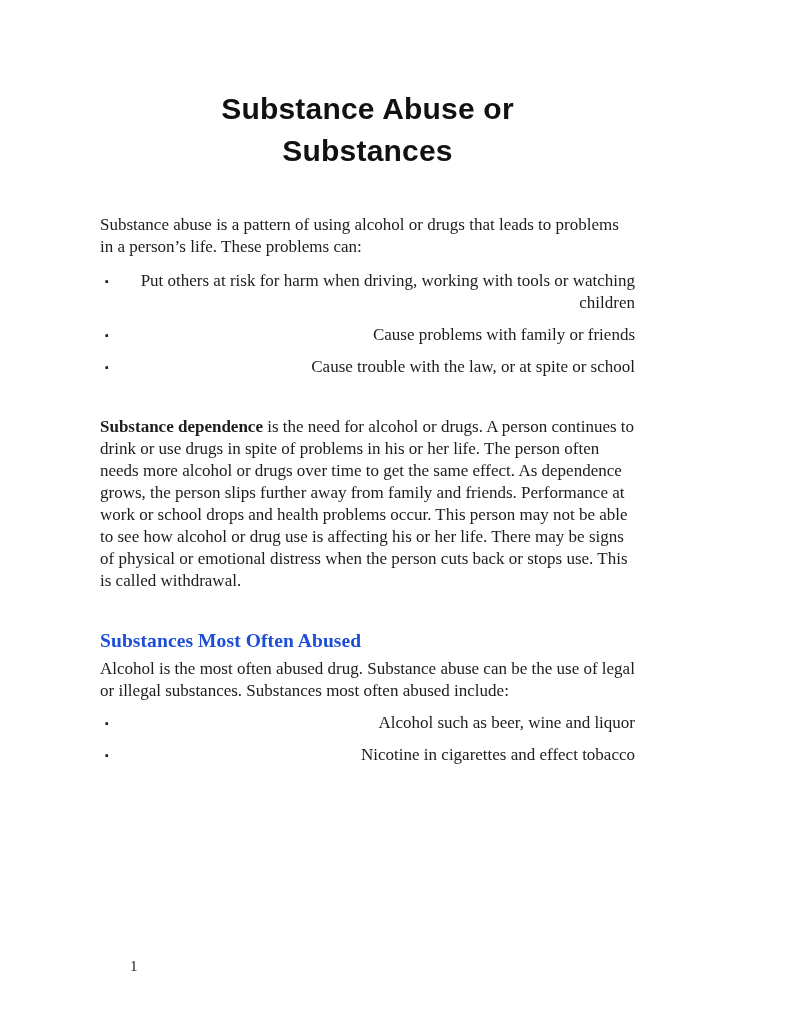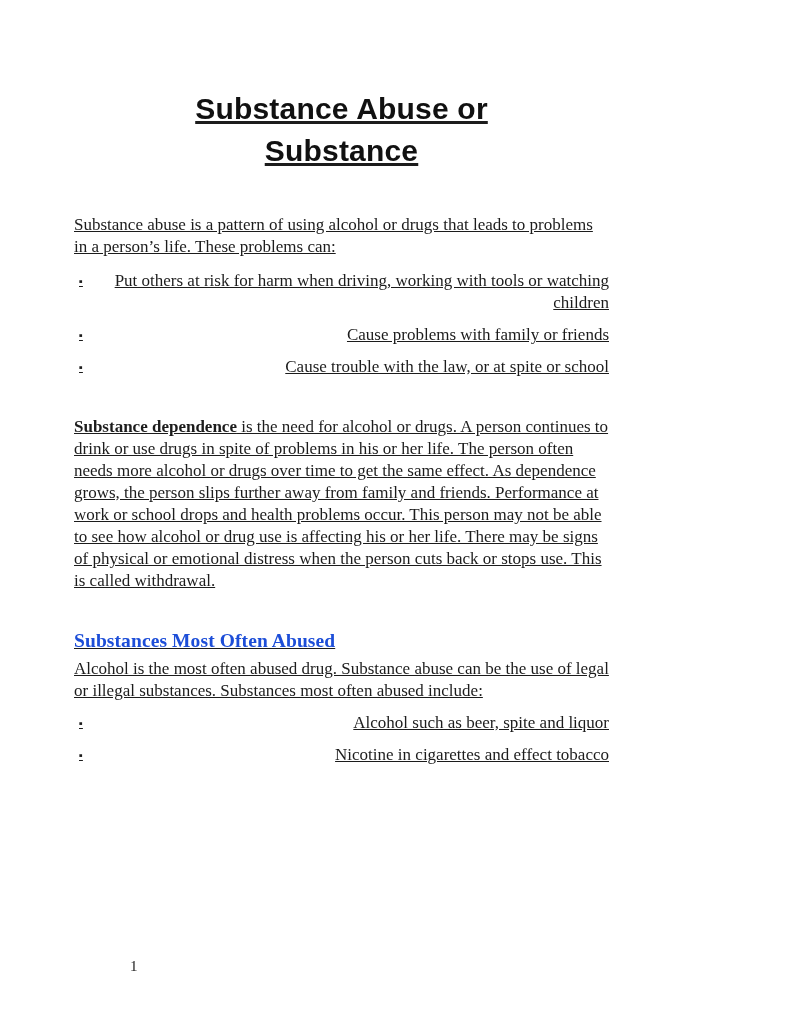--- a/index.html
+++ b/index.html
@@ -6,25 +6,24 @@
   html, body {
     width: 791px; height: 1024px;
     background: #ffffff;
     font-family: "Liberation Serif", serif;
   }
   .page {
     position: relative;
     width: 791px; height: 1024px;
     background: #ffffff;
     color: #1c1c1c;
-    padding: 88px 126px 0 74px;
+    padding: 88px 126px 0 100px;
     font-size: 17px;
     line-height: 22px;
     overflow: hidden;
-    text-decoration: underline;
   }
   .doc-title {
     font-family: "Liberation Sans", sans-serif;
     font-weight: 700;
     font-size: 30px;
     line-height: 42px;
     text-align: center;
     color: #111111;
     max-width: 535px;
     margin: 0 0 42px 0;
@@ -73,21 +72,21 @@
     color: #222222;
   }
 </style>
 </head>
 <body>
 
 <div class="page">
 
   <h1 class="doc-title">
     <span>Substance Abuse or</span>
-    <span>Substance</span>
+    <span>Substances</span>
   </h1>
 
   <p class="para intro-para">Substance abuse is a pattern of using alcohol or drugs that leads to problems in a person’s life. These problems can:</p>
 
   <ul class="bullet-list">
     <li>
       <span class="bullet-glyph">▪</span>
       <span class="li-text">Put others at risk for harm when driving, working with tools or watching children</span>
     </li>
     <li>
@@ -102,21 +101,21 @@
 
   <p class="para dependence-para"><strong class="lead-bold">Substance dependence</strong><span> is the need for alcohol or drugs. A person continues to drink or use drugs in spite of problems in his or her life. The person often needs more alcohol or drugs over time to get the same effect. As dependence grows, the person slips further away from family and friends. Performance at work or school drops and health problems occur. This person may not be able to see how alcohol or drug use is affecting his or her life. There may be signs of physical or emotional distress when the person cuts back or stops use. This is called withdrawal.</span></p>
 
   <h2 class="section-heading">Substances Most Often Abused</h2>
 
   <p class="para section-para">Alcohol is the most often abused drug. Substance abuse can be the use of legal or illegal substances. Substances most often abused include:</p>
 
   <ul class="bullet-list">
     <li>
       <span class="bullet-glyph">▪</span>
-      <span class="li-text">Alcohol such as beer, spite and liquor</span>
+      <span class="li-text">Alcohol such as beer, wine and liquor</span>
     </li>
     <li>
       <span class="bullet-glyph">▪</span>
       <span class="li-text">Nicotine in cigarettes and effect tobacco</span>
     </li>
   </ul>
 
   <div class="page-number">1</div>
 
 </div>

